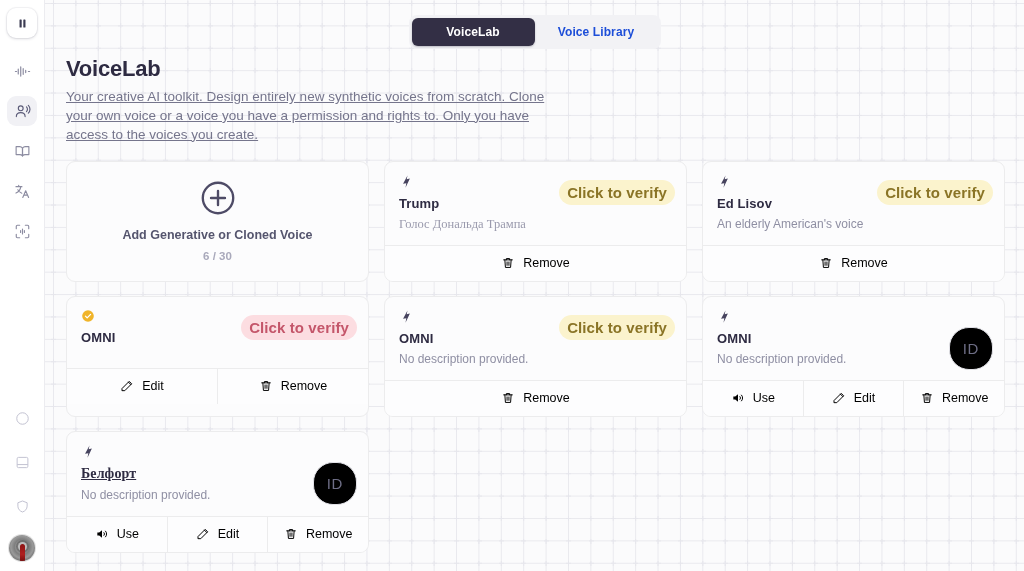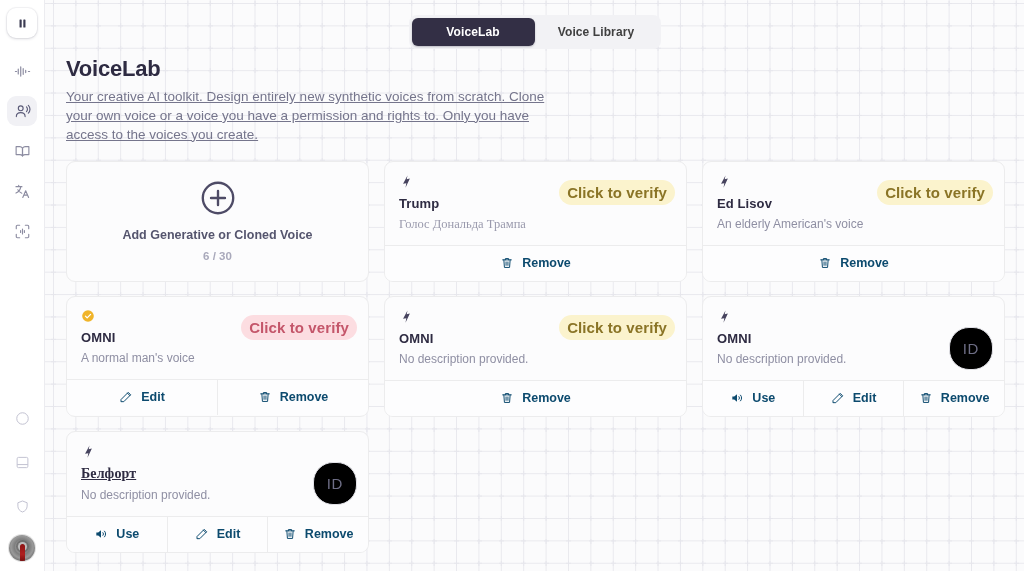--- a/index.html
+++ b/index.html
@@ -96,21 +96,21 @@
   
   .tabbar {
     position: absolute; left: 50%; transform: translateX(-50%);
     top: 15px;
     background: #f2f2f5; border-radius: 8px; padding: 3px;
     display: flex; gap: 0; z-index: 3;
   }
   .tab {
     font-size: 12px; font-weight: 700; letter-spacing: .1px;
     padding: 7px 0; width: 123px; text-align: center;
-    border-radius: 6px; cursor: pointer; color: #404040;
+    border-radius: 6px; cursor: pointer; color: #1d4ed8;
   }
   .tab.active { background: #332f45; color: #ffffff; box-shadow: 0 1px 2px rgba(25,25,45,.25); }
 
   
   .content { position: relative; z-index: 2; padding: 56px 20px 0 21px; }
   .page-title {
     font-size: 22px; font-weight: 700; color: #2e2b42;
     letter-spacing: -.2px; margin-bottom: 6px;
   }
   .page-desc {
@@ -145,21 +145,21 @@
   .badge.pink   { background: #fcdde1; color: #c4566a; }
   .badge.id {
     background: #000000; color: #6e6e86; border: 1px solid #e2e2e8;
     font-weight: 400; letter-spacing: .6px; padding: 12px 13px; margin-top: 12px;
   }
 
   .card-actions { display: flex; border-top: 1px solid #ececed; }
   .action {
     flex: 1 1 0; display: flex; align-items: center; justify-content: center;
     gap: 8px; padding: 10px 0 11px 0; cursor: pointer;
-    font-size: 12.5px; color: #0c4a6e; background: #fdfdfe; font-weight: bold;
+    font-size: 12.5px; color: #000000; background: #fdfdfe;
   }
   .action + .action { border-left: 1px solid #ececed; }
   .action svg { display: block; }
 
   svg { shape-rendering: geometricPrecision; }
 </style>
 </head>
 <body>
 
 <div id="app">
@@ -299,21 +299,20 @@
             </div>
   </div>
 
   <div class="card">
     <div class="card-body">
       <div class="card-topicon"><svg width="14" height="14" viewBox="0 0 24 24">
                   <circle cx="12" cy="12" r="10" fill="#f0b429"></circle>
                   <path d="M7.6 12.2l3 3 5.8-6" fill="none" stroke="#ffffff" stroke-width="2.2" stroke-linecap="round" stroke-linejoin="round"></path>
                 </svg></div>
       <div class="card-name">OMNI</div>
-      <div class="card-desc">A normal man's voice</div>
       <div class="badge pink">Click to verify</div>
     </div>
     <div class="card-actions">
               <div class="action">
                 <svg width="14" height="14" viewBox="0 0 24 24" fill="none" stroke="currentColor" stroke-width="1.7" stroke-linecap="round" stroke-linejoin="round">
                   <path d="M4 20h4.2L20 8.2 15.8 4 4 15.8z"></path>
                   <path d="M14.4 5.4l4.2 4.2"></path>
                 </svg>
                 <span>Edit</span>
               </div>

